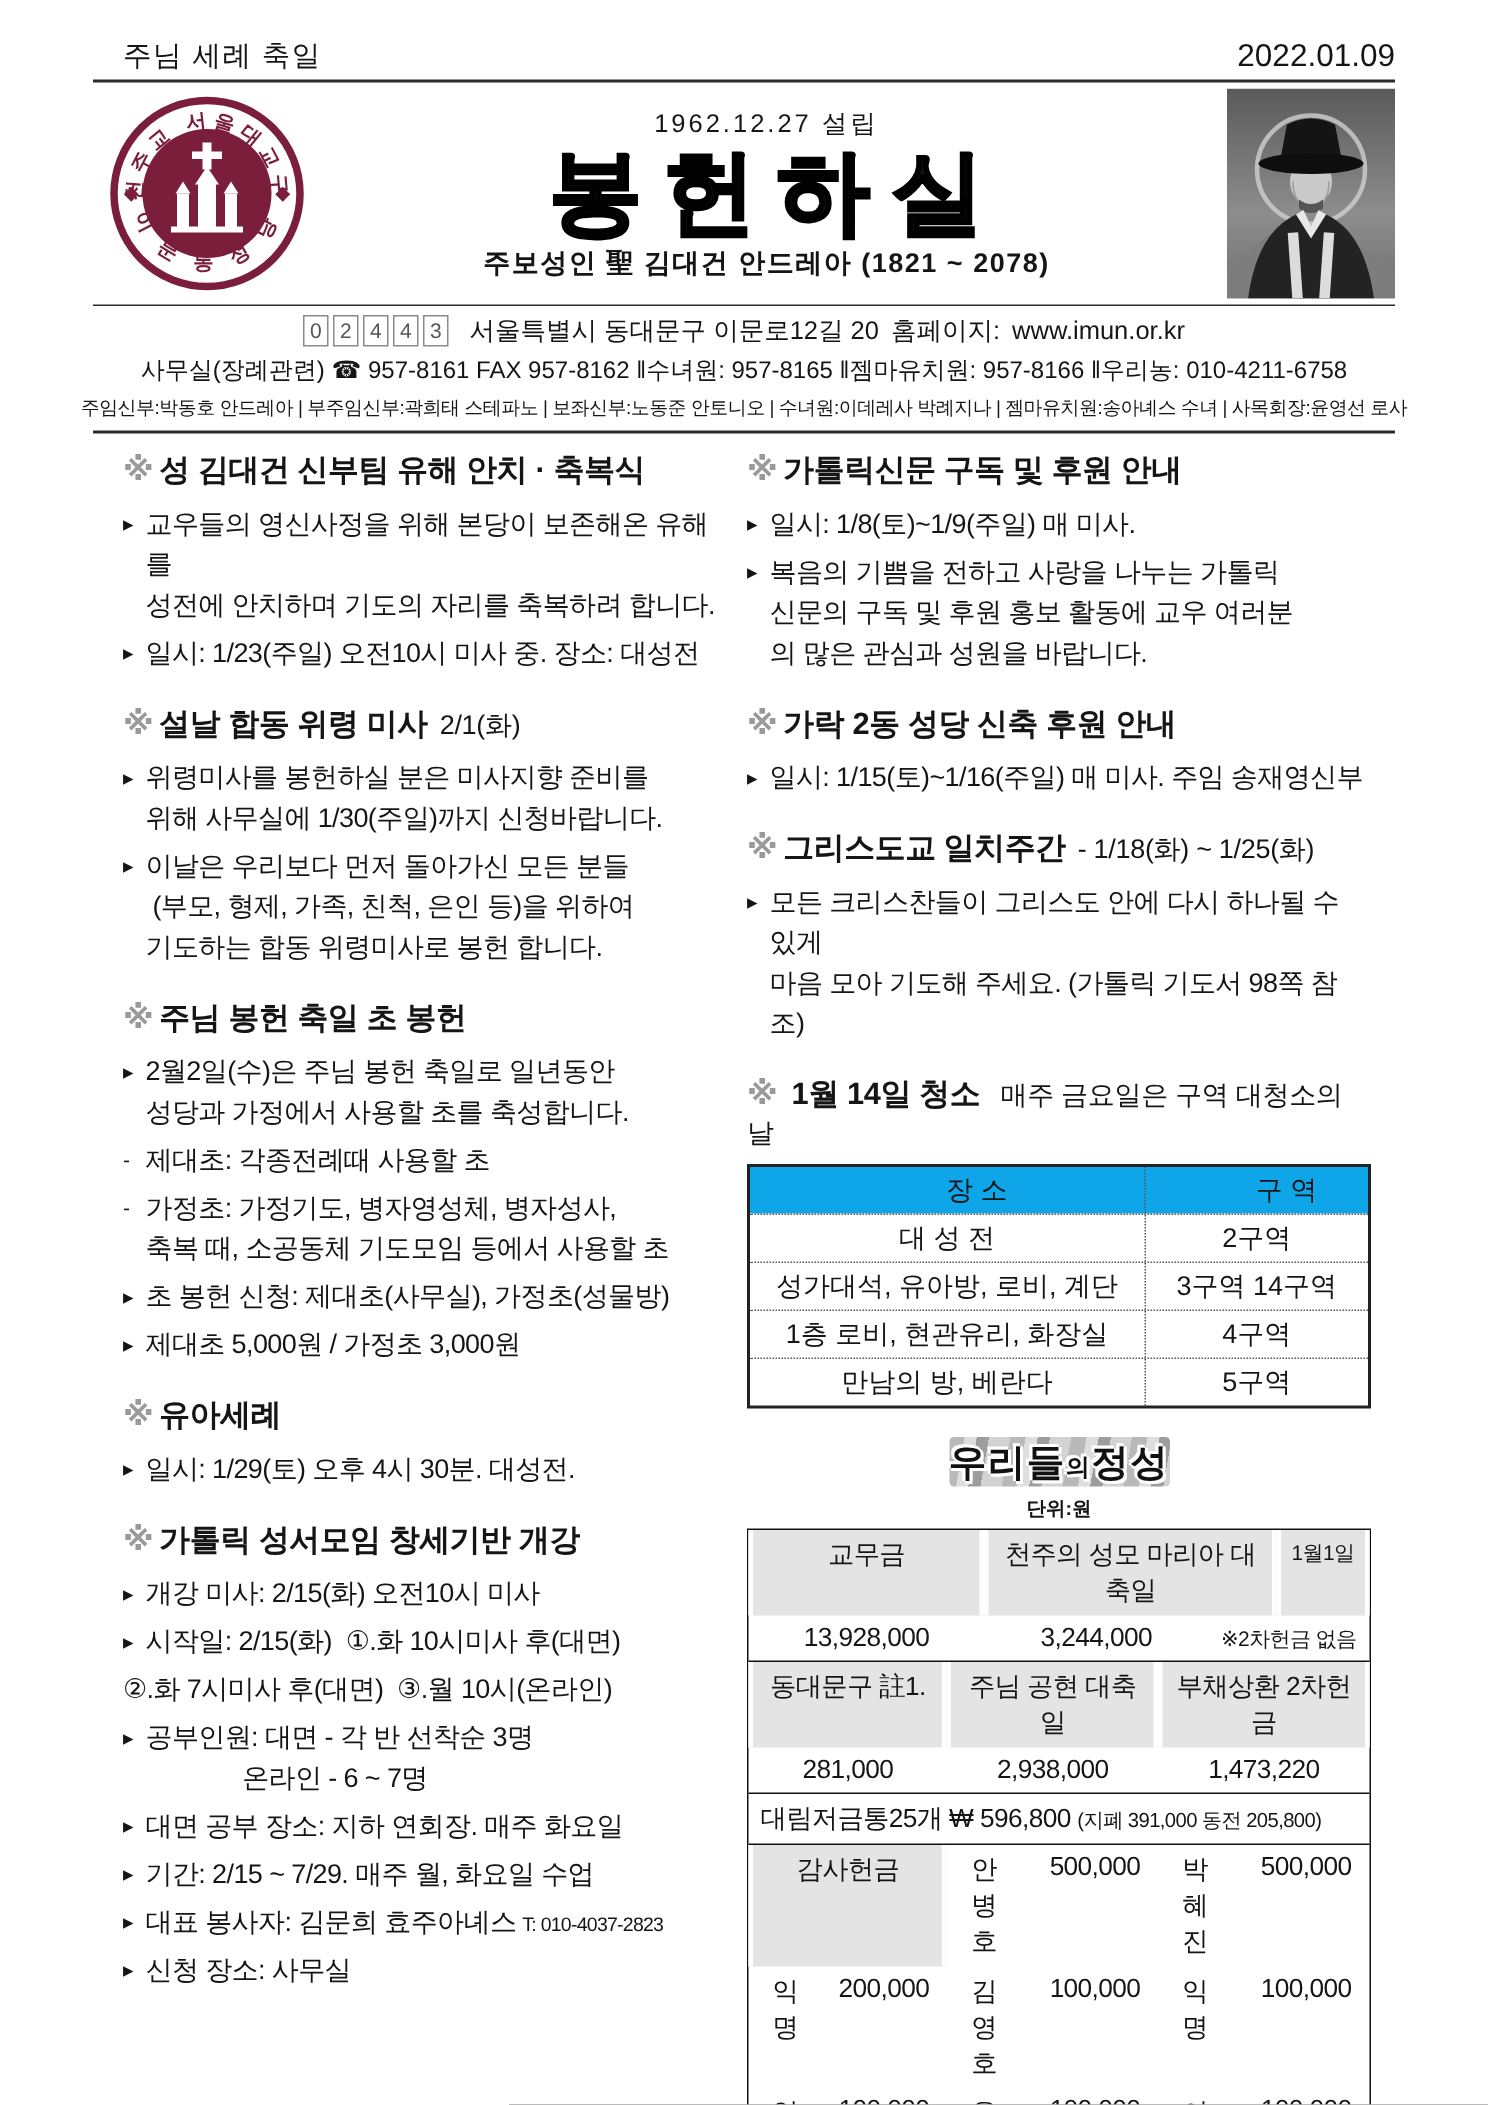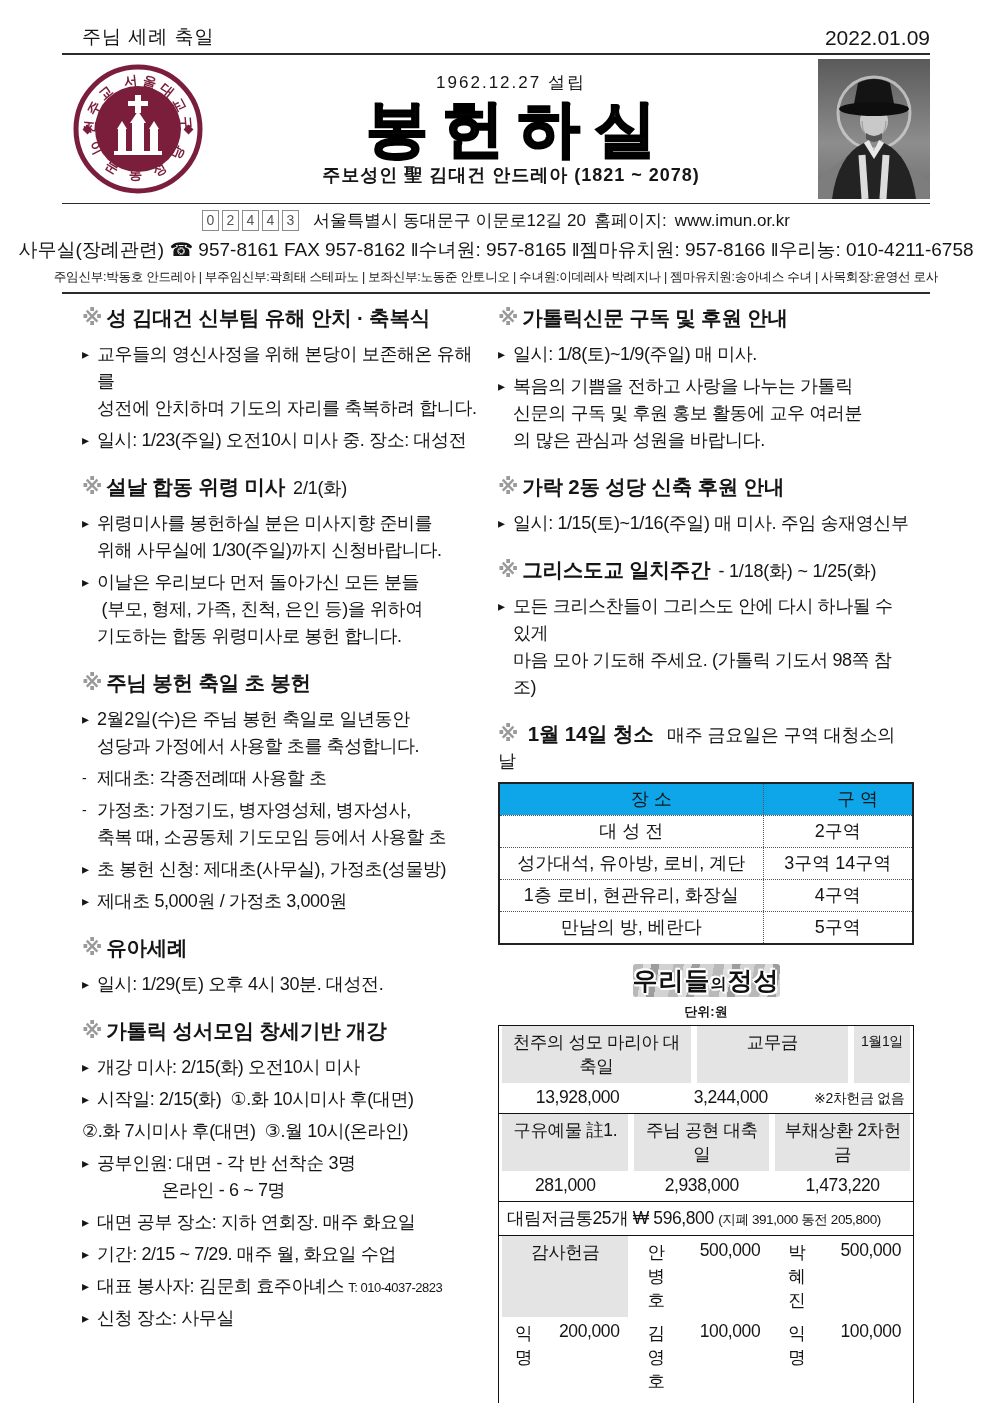--- a/index.html
+++ b/index.html
@@ -24,21 +24,21 @@
   .church-name{ font-size:62px; font-weight:900; letter-spacing:14px; line-height:1.05;
     text-indent:14px; -webkit-text-stroke:2px #000; }
   .patron{ font-size:18px; font-weight:bold; letter-spacing:1px; margin-top:2px; }
   .portrait{ width:112px; height:140px; flex:none; }
   
   .addr{ text-align:center; padding:5px 0 2px; }
   .addr-line1{ font-size:17px; display:flex; justify-content:center; align-items:center; gap:8px; }
   .postal{ display:inline-flex; gap:3px; margin-right:6px; }
   .postal span{ display:inline-block; width:17px; height:21px; line-height:19px;
     border:1.5px solid #8a8a8a; font-size:14px; color:#555; text-align:center; }
-  .addr-line2{ font-size:19px; margin-top:5px; letter-spacing:0; }
+  .addr-line2{ font-size:16px; margin-top:5px; letter-spacing:0; }
   .addr-line3{ font-size:12.6px; margin-top:6px; padding-bottom:4px; letter-spacing:-0.3px; }
   
   .main{ display:flex; gap:14px; padding:10px 78px 0 82px; min-height:893px; align-items:flex-start; }
   .col-left{ width:402px; flex:none; }
   .col-right{ flex:1; }
   .section{ margin-bottom:19px; }
   .sec-title{ font-size:20.5px; font-weight:bold; letter-spacing:-0.2px; margin-bottom:9px; }
   .snow{ color:#9a9a9a; font-weight:bold; margin-right:4px; font-size:21px; }
   .sfx{ font-weight:normal; font-size:18px; margin-left:8px; }
   .item{ display:flex; font-size:18px; line-height:1.5; margin-bottom:5px; letter-spacing:-0.4px;}
@@ -327,31 +327,31 @@
         <div class="banner-row">
           <div class="banner">
             <span class="banner-text">
               <span>우리들</span><span class="of">의</span><span>정성</span>
             </span>
           </div>
           <span class="unit">단위:원</span>
         </div>
         <div class="offer-table" id="offer-table">
             <div class="o-row">
+              <div class="o-cell hd" style="width: 38%;">교무금</div>
               <div class="o-cell hd" style="width: 47%;">천주의 성모 마리아 대축일</div>
-              <div class="o-cell hd" style="width: 38%;">교무금</div>
               <div class="o-cell hd sm" style="width: 15%;">1월1일</div>
             </div>
             <div class="o-row bb">
               <div class="o-cell" style="width: 38%;">13,928,000</div>
               <div class="o-cell" style="width: 36%;">3,244,000</div>
               <div class="o-cell sm" style="width: 26%;">※2차헌금 없음</div>
             </div>
             <div class="o-row">
-              <div class="o-cell hd" style="width: 32%;">구유예물 註1.</div>
+              <div class="o-cell hd" style="width: 32%;">동대문구 註1.</div>
               <div class="o-cell hd" style="width: 34%;">주님 공현 대축일</div>
               <div class="o-cell hd" style="width: 34%;">부채상환 2차헌금</div>
             </div>
             <div class="o-row bb">
               <div class="o-cell" style="width: 32%;">281,000</div>
               <div class="o-cell" style="width: 34%;">2,938,000</div>
               <div class="o-cell" style="width: 34%;">1,473,220</div>
             </div>
             <div class="o-row bb">
               <div class="o-cell left" style="width: 100%;">대림저금통25개 ₩ 596,800 <span class="small2">(지폐 391,000 동전 205,800)</span></div>

